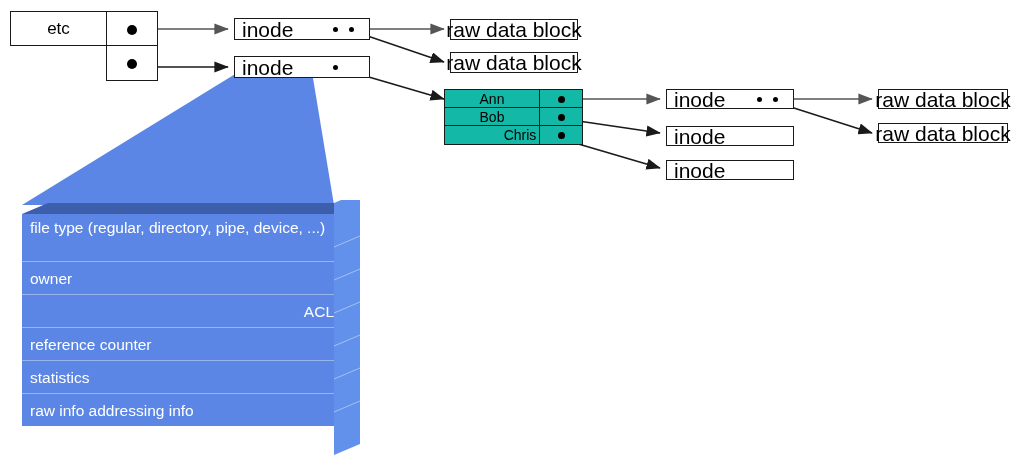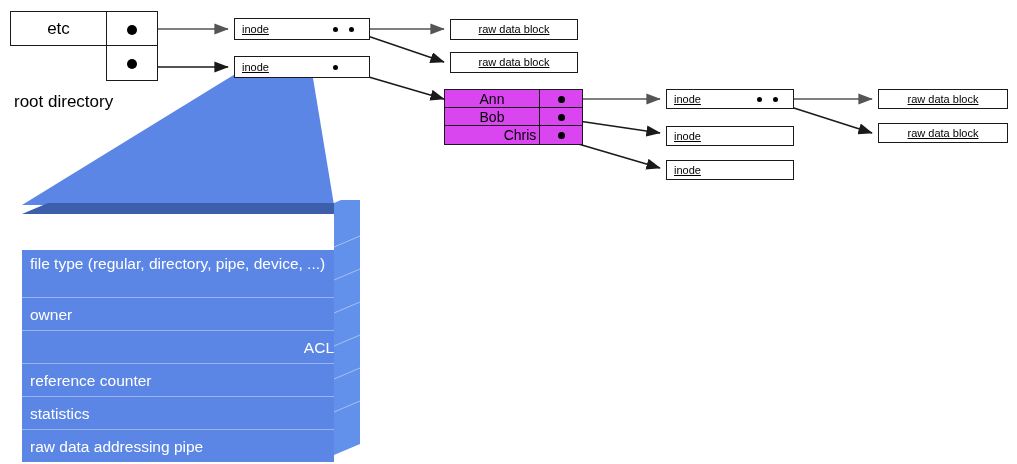--- a/index.html
+++ b/index.html
@@ -11,45 +11,44 @@
     color:#000000;
   }
   #stage{position:absolute;left:0;top:0;width:1017px;height:464px;}
 
   
   .box{
     position:absolute;
     box-sizing:border-box;
     border:1.5px solid #1a1a1a;
     background:#ffffff;
-    font-size:11px;
+    font-size:21px;
     line-height:1;
     display:flex;
     align-items:center;
     white-space:nowrap;
-    text-decoration:underline;
   }
   .box.center{justify-content:center;text-align:center;}
   .box.left{padding-left:7px;justify-content:flex-start;}
 
   
   .rd-cell{
     position:absolute;
     box-sizing:border-box;
     border:1.5px solid #1a1a1a;
     background:#ffffff;
     display:flex;align-items:center;justify-content:center;
     font-size:17px;
   }
   
   .hd-cell{
     position:absolute;
     box-sizing:border-box;
     border:1.5px solid #1a1a1a;
-    background:#d946ef;
+    background:#14b8a6;
     display:flex;align-items:center;justify-content:center;
     font-size:14px;
   }
 
   .dot{
     position:absolute;
     border-radius:50%;
     background:#000000;
   }
 
@@ -65,21 +64,20 @@
     position:absolute;
     left:22px;
     width:312px;
     box-sizing:border-box;
     background:#5b86e5;
     border-top:1px solid #9ab4ef;
     color:#ffffff;
     font-size:15.5px;
     line-height:1.25;
     padding:4px 0 0 8px;
-    margin-top:36px;
   }
   #blk-top-face{
     position:absolute;
     left:22px;top:13px;
     width:338px;height:11px;
     background:#3d5fab;
     clip-path:polygon(0 11px,26px 0,338px 0,312px 11px);
   }
   #blk-side-col{
     position:absolute;
@@ -139,21 +137,20 @@
 
   <div class="rd-cell" style="left:10px;top:11px;width:97px;height:35px;">etc</div>
   <div class="rd-cell" style="left:106px;top:11px;width:52px;height:35px;">
     <span class="dot" style="left:20px;top:13px;width:10px;height:10px;"></span>
   </div>
 
   <div class="rd-cell" style="left:106px;top:45px;width:52px;height:36px;">
     <span class="dot" style="left:20px;top:13px;width:10px;height:10px;"></span>
   </div>
 
-  <div class="caption" style="left:14px;top:92px;">root directory</div>
 
   <div class="box left" style="left:234px;top:18px;width:136px;height:22px;">
     <span>inode</span>
     <span class="dot" style="left:98px;top:8px;width:5px;height:5px;"></span>
     <span class="dot" style="left:114px;top:8px;width:5px;height:5px;"></span>
   </div>
 
   <div class="box left" style="left:234px;top:56px;width:136px;height:22px;">
     <span>inode</span>
     <span class="dot" style="left:98px;top:8px;width:5px;height:5px;"></span>
@@ -207,16 +204,16 @@
       <line x1="24" y1="146" x2="50" y2="135" stroke="#a8c0f2" stroke-width="1"></line>
       <line x1="24" y1="179" x2="50" y2="168" stroke="#a8c0f2" stroke-width="1"></line>
       <line x1="24" y1="212" x2="50" y2="201" stroke="#a8c0f2" stroke-width="1"></line>
     </svg>
 
     <div class="blk-row" style="top:24px;height:47px;border-top:none;">file type (regular, directory, pipe, device, ...)</div>
     <div class="blk-row" style="top:71px;height:33px;padding-top:7px;">owner</div>
     <div class="blk-row" style="top:104px;height:33px;padding-top:7px;text-align:right;">ACL</div>
     <div class="blk-row" style="top:137px;height:33px;padding-top:7px;">reference counter</div>
     <div class="blk-row" style="top:170px;height:33px;padding-top:7px;">statistics</div>
-    <div class="blk-row" style="top:203px;height:33px;padding-top:7px;">raw data addressing pipe</div>
+    <div class="blk-row" style="top:203px;height:33px;padding-top:7px;">raw info addressing info</div>
   </div>
 
 </div>
 
 </body></html>

